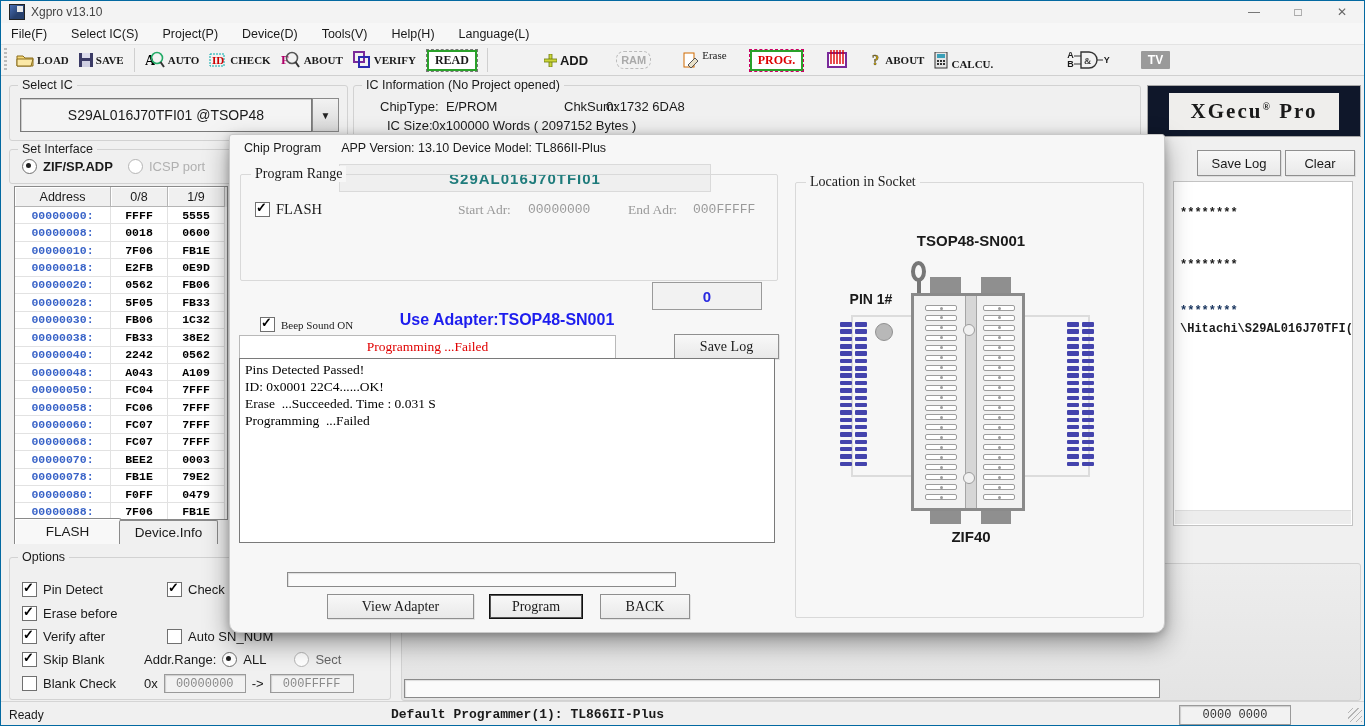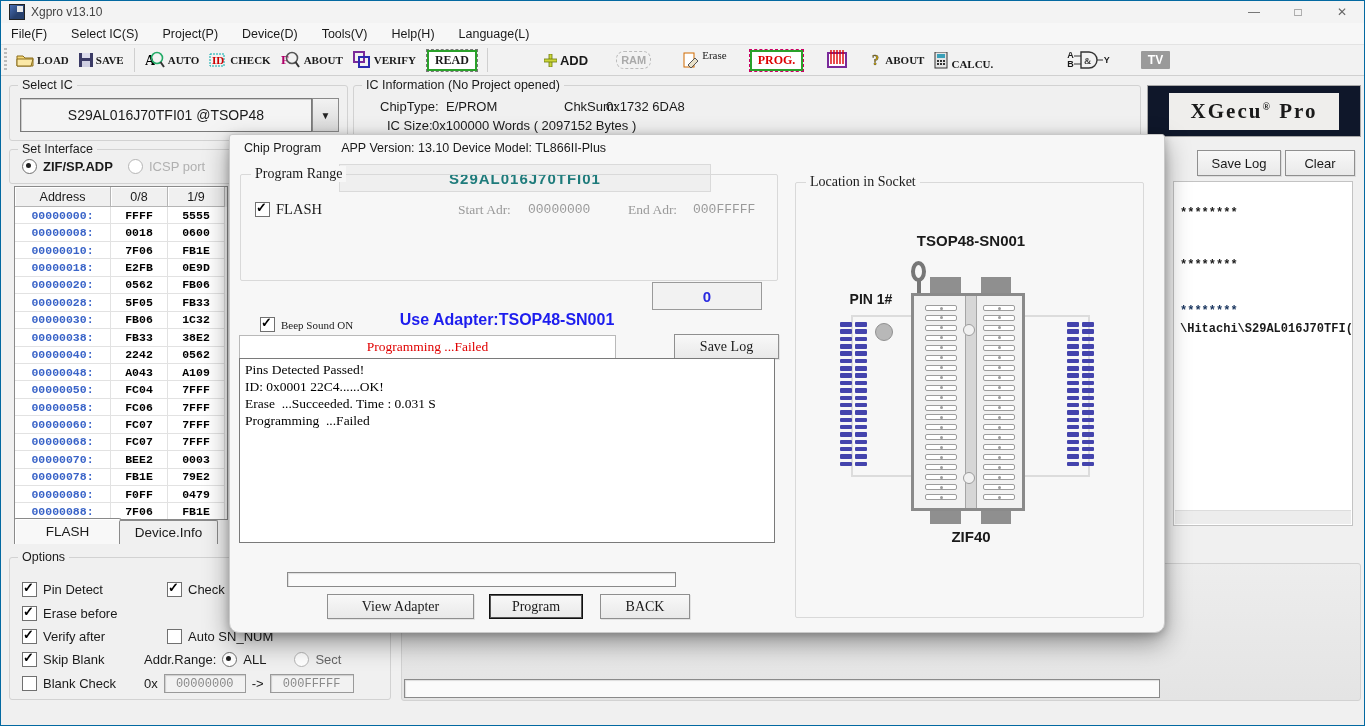--- a/index.html
+++ b/index.html
@@ -433,20 +433,26 @@
   <div class="abs btn" style="left:1196px;top:149px;width:82px;height:24px;">Save Log</div>
   <div class="abs btn" style="left:1284px;top:149px;width:68px;height:24px;">Clear</div>
   <div class="abs rlog" style="left:1172px;top:180px;width:180px;height:345px;padding-top:14px;box-sizing:border-box;">
     <div class="rscroll"></div>
   <div class="logline">********</div>
       <div class="logline">********</div>
       <div class="logline">********</div>
       <div class="logline">\Hitachi\S29AL016J70TFI(</div>
     </div>
 
+  <div class="abs statusbar">
+    <div class="abs" style="left:8px;top:6px;font-size:12px;">Ready</div>
+    <div class="abs mono" style="left:390px;top:5px;font-size:13px;font-weight:bold;">Default Programmer(1): TL866II-Plus</div>
+    <div class="abs sunken" style="left:1178px;top:3px;width:110px;height:18px;color:#333;">0000 0000</div>
+    <div class="grip"></div>
+  </div>
   <div class="abs taskstrip"></div>
 
   <div class="abs dialog">
     <div class="dtitle">
       <span>Chip Program</span>
       <span>APP Version: 13.10 Device Model: TL866II-Plus</span>
     </div>
 
     <div class="chipname" style="left:109px;top:29px;width:370px;height:26px;">S29AL016J70TFI01</div>
 

